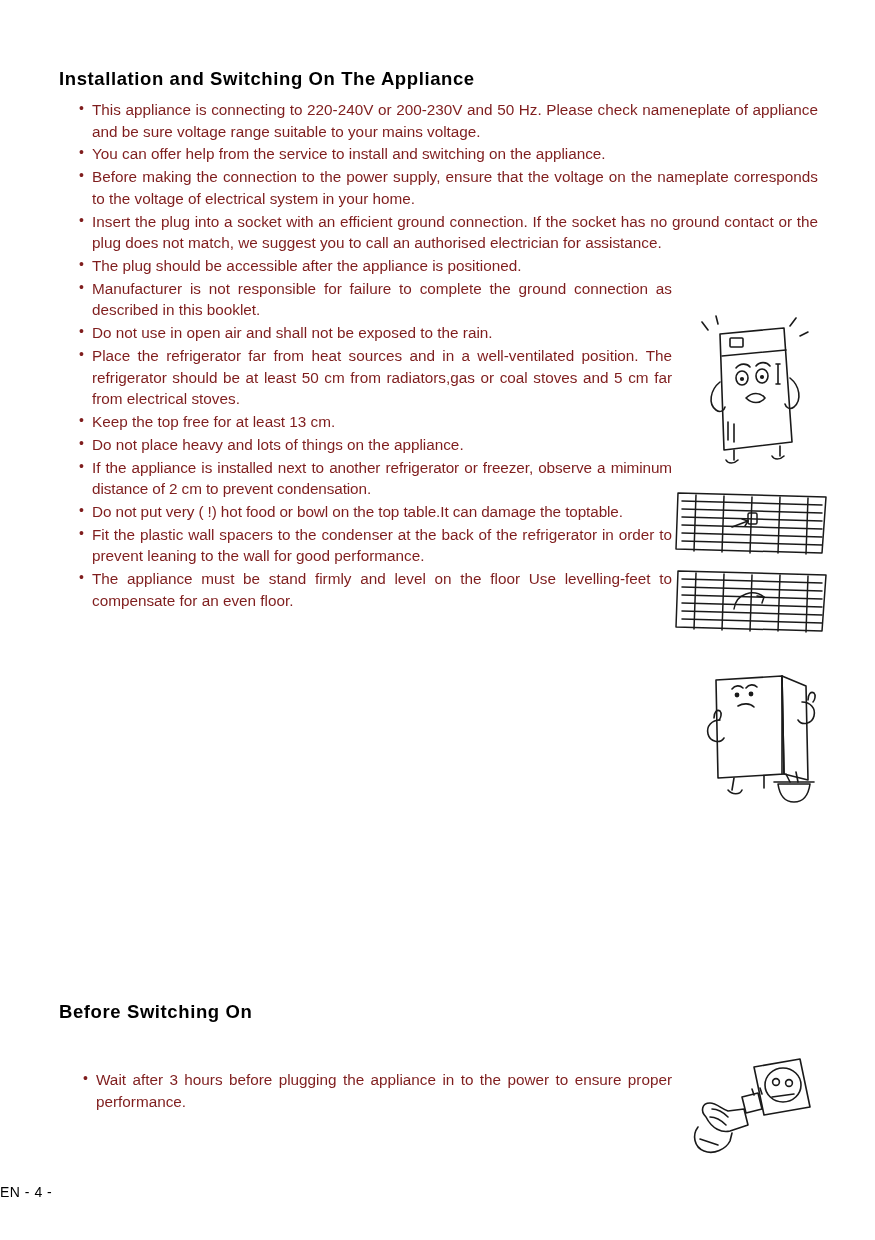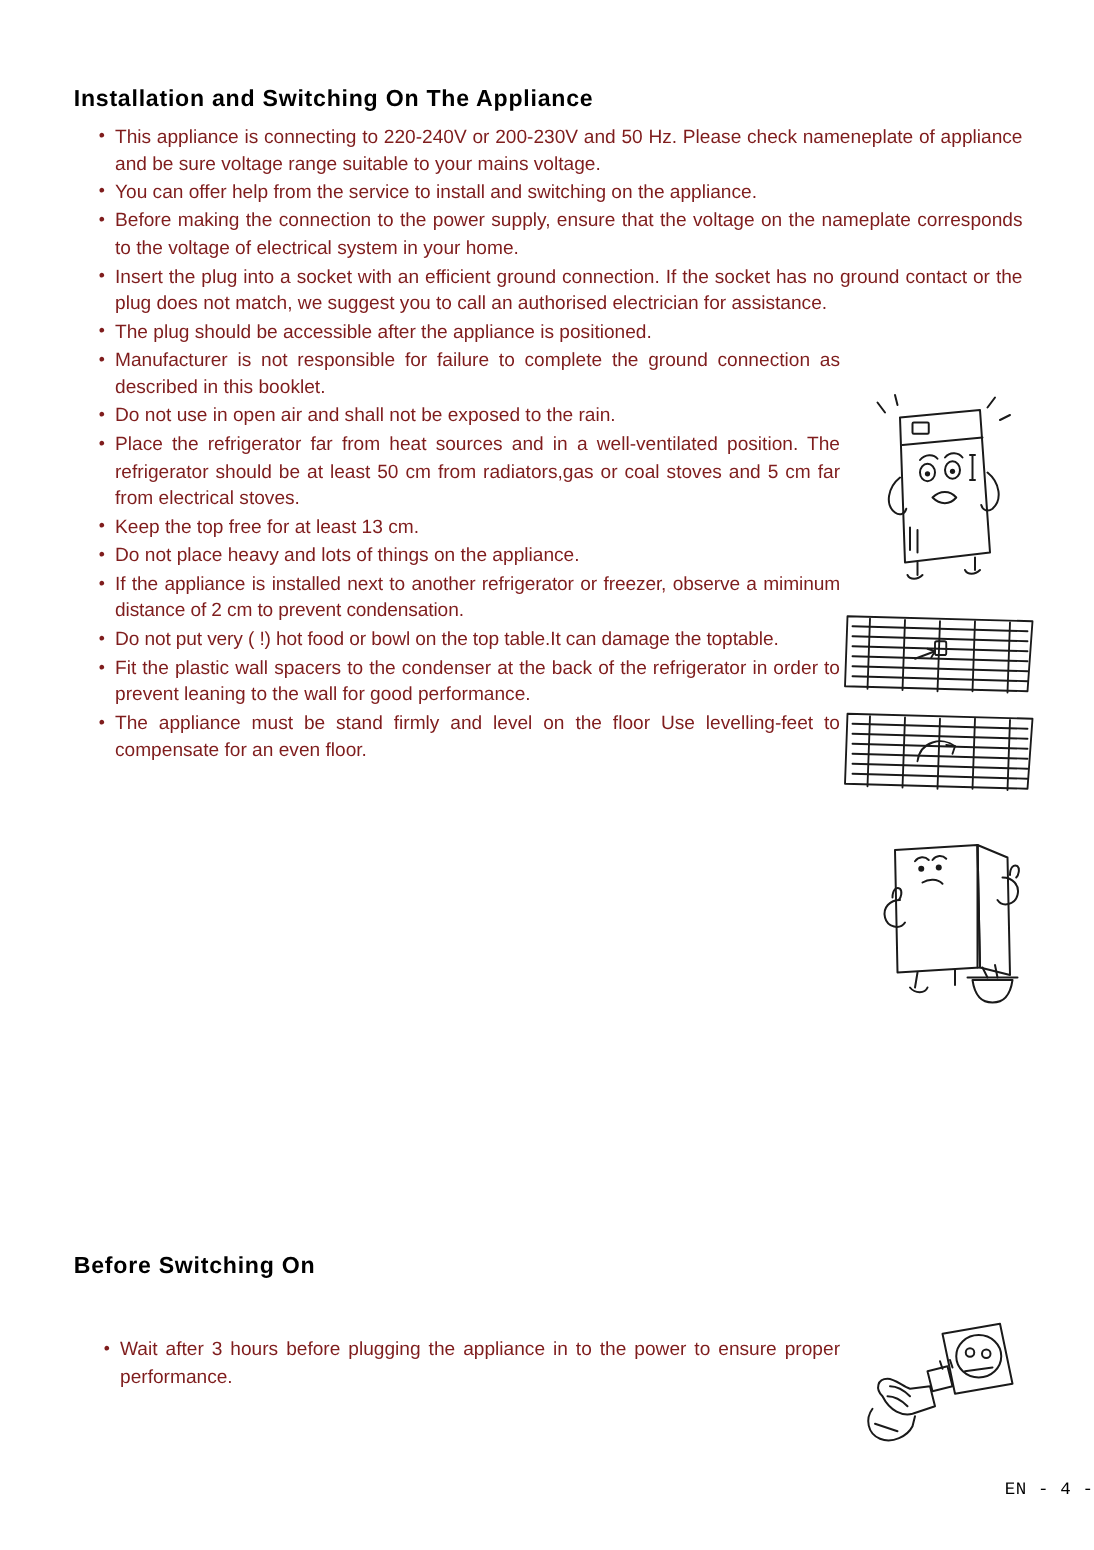--- a/index.html
+++ b/index.html
@@ -65,26 +65,25 @@
     font-size: 14px;
   }
   
   .li.narrow { width: 580px; }
   .li.narrow2 { width: 560px; }
   .li.tight { letter-spacing: -0.1px; }
 
   .footer {
     position: absolute;
     left: 0;
-    right: 0;
+    right: 12px;
     top: 1184px;
-    text-align: right;
+    text-align: left;
     font-size: 14px;
     letter-spacing: 0.5px;
-    font-family: Liberation Mono, monospace;
   }
 
   
   .art {
     position: absolute;
   }
   #art-fridge-man { left: 690px; top: 312px; }
   #art-coils      { left: 672px; top: 487px; }
   #art-door-man   { left: 690px; top: 662px; }
   #art-plug       { left: 688px; top: 1053px; }

